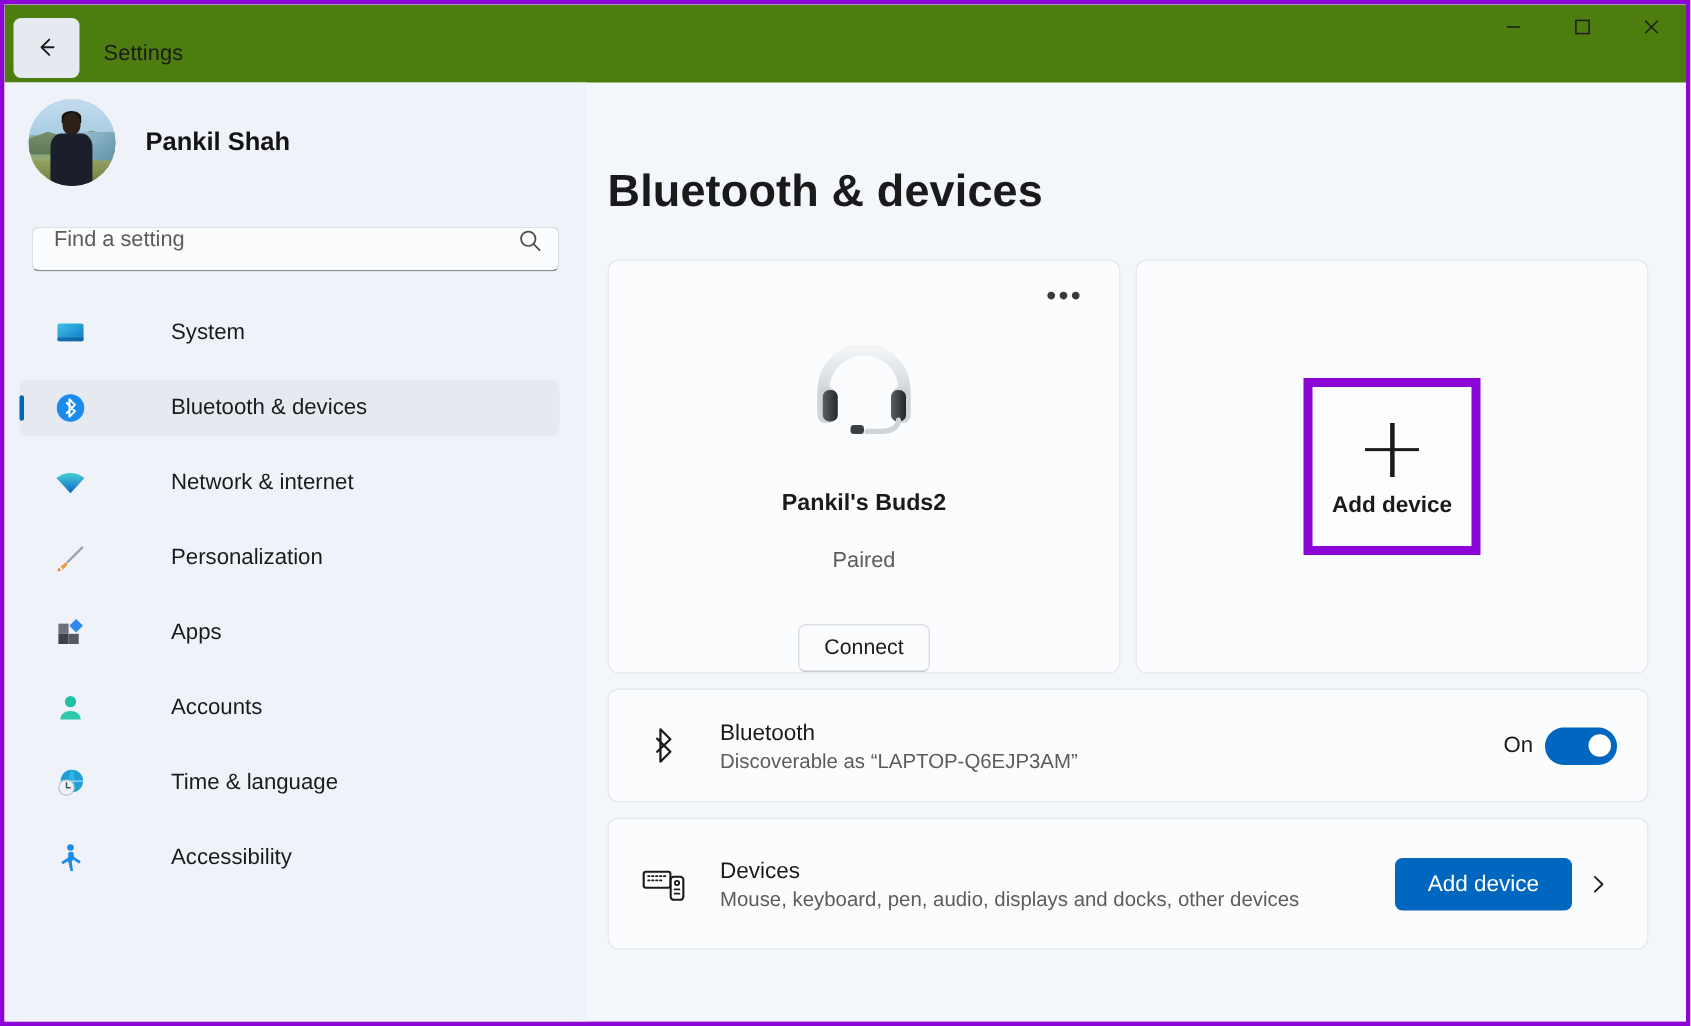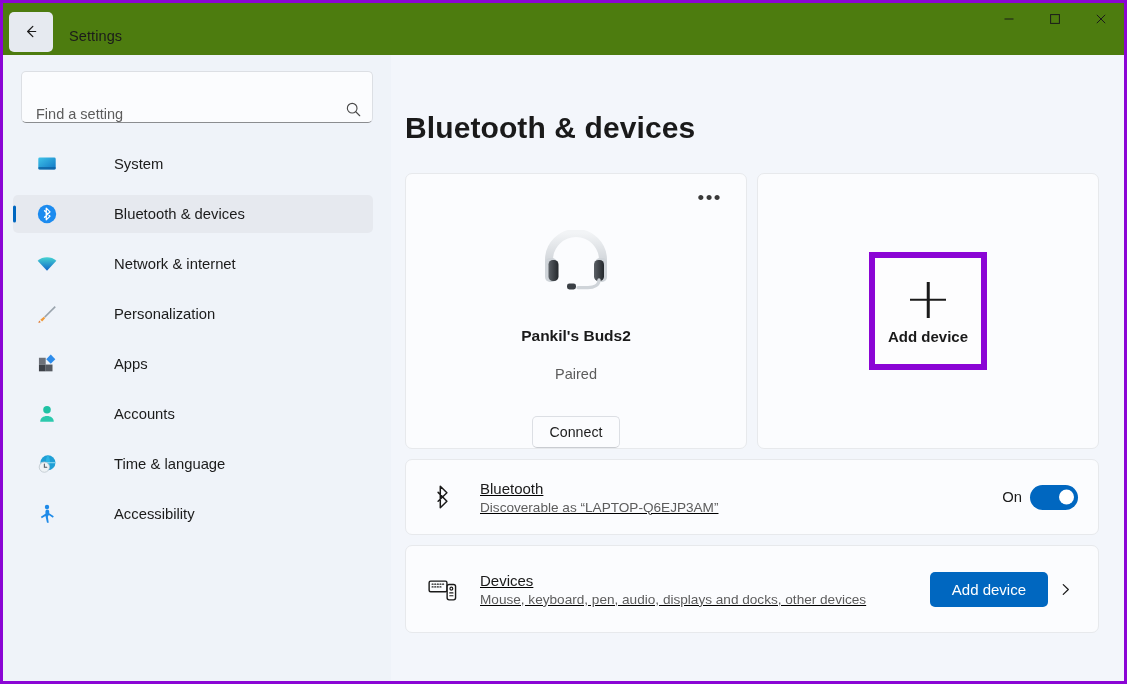--- a/index.html
+++ b/index.html
@@ -109,27 +109,27 @@
 
   #profile-name {
     margin-left: 20px;
     font-size: 17px;
     font-weight: bold;
     color: #131313;
   }
 
   #search-wrap { padding: 16px 18px 0 18px; }
   #search-box {
-    height: 52px;
+    height: 30px;
     background: #fbfcfe;
     border: 1px solid #dcdfe4;
     border-bottom-color: #8b8d90;
     border-radius: 5px;
     display: flex;
-    align-items: flex-end;
+    align-items: flex-start;
     padding: 0 10px 0 14px;
   }
   #search-input {
     flex: 1;
     border: 0;
     outline: 0;
     background: transparent;
     font-family: "Liberation Sans", sans-serif;
     font-size: 14.5px;
     color: #1b1b1b;
@@ -287,21 +287,21 @@
     color: #0f4fa8;
   }
 
   #bluetooth-panel {
     height: 76px;
     display: flex;
     align-items: center;
     padding: 0 20px 0 22px;
   }
   .row-icon { width: 30px; flex: 0 0 30px; display:flex; align-items:center; justify-content:center; }
-  .row-text { flex: 1; margin-left: 22px; min-width: 0; text-decoration: underline; }
+  .row-text { flex: 1; margin-left: 22px; min-width: 0; }
   .row-title { font-size: 15px; color: #1a1a1a; }
   .row-sub { font-size: 13.6px; color: #5c5c5c; margin-top: 3px; }
   #toggle-state-label { font-size: 14.8px; color: #1b1b1b; margin-right: 8px; }
   #bluetooth-toggle {
     width: 48px; height: 25px;
     border-radius: 13px;
     background: #0067c0;
     position: relative;
     cursor: pointer;
   }
@@ -376,20 +376,34 @@
             </svg>
           </span>
         </div>
       </div>
     </div>
 
     <div id="body-split">
 
       <div id="sidebar">
 
+        <div id="profile">
+          <div id="avatar">
+            <div class="sky"></div>
+              <div class="hills"></div>
+            <div class="water"></div>
+              <div class="ground"></div>
+            <div class="person">
+              <div class="hair"></div>
+                <div class="head"></div>
+                <div class="torso"></div>
+            </div>
+          </div>
+          <div id="profile-name">Pankil Shah</div>
+        </div>
 
         <div id="search-wrap">
           <div id="search-box">
             <input id="search-input" type="text" placeholder="Find a setting" style="">
             <span>
               <svg width="17" height="17" viewBox="0 0 18 18">
                 <circle cx="7.6" cy="7.6" r="5.1" fill="none" stroke="#4a4a4a" stroke-width="1.2"></circle>
                 <path d="M11.4 11.4 15.6 15.6" stroke="#4a4a4a" stroke-width="1.2" stroke-linecap="round"></path>
               </svg>
             </span>

